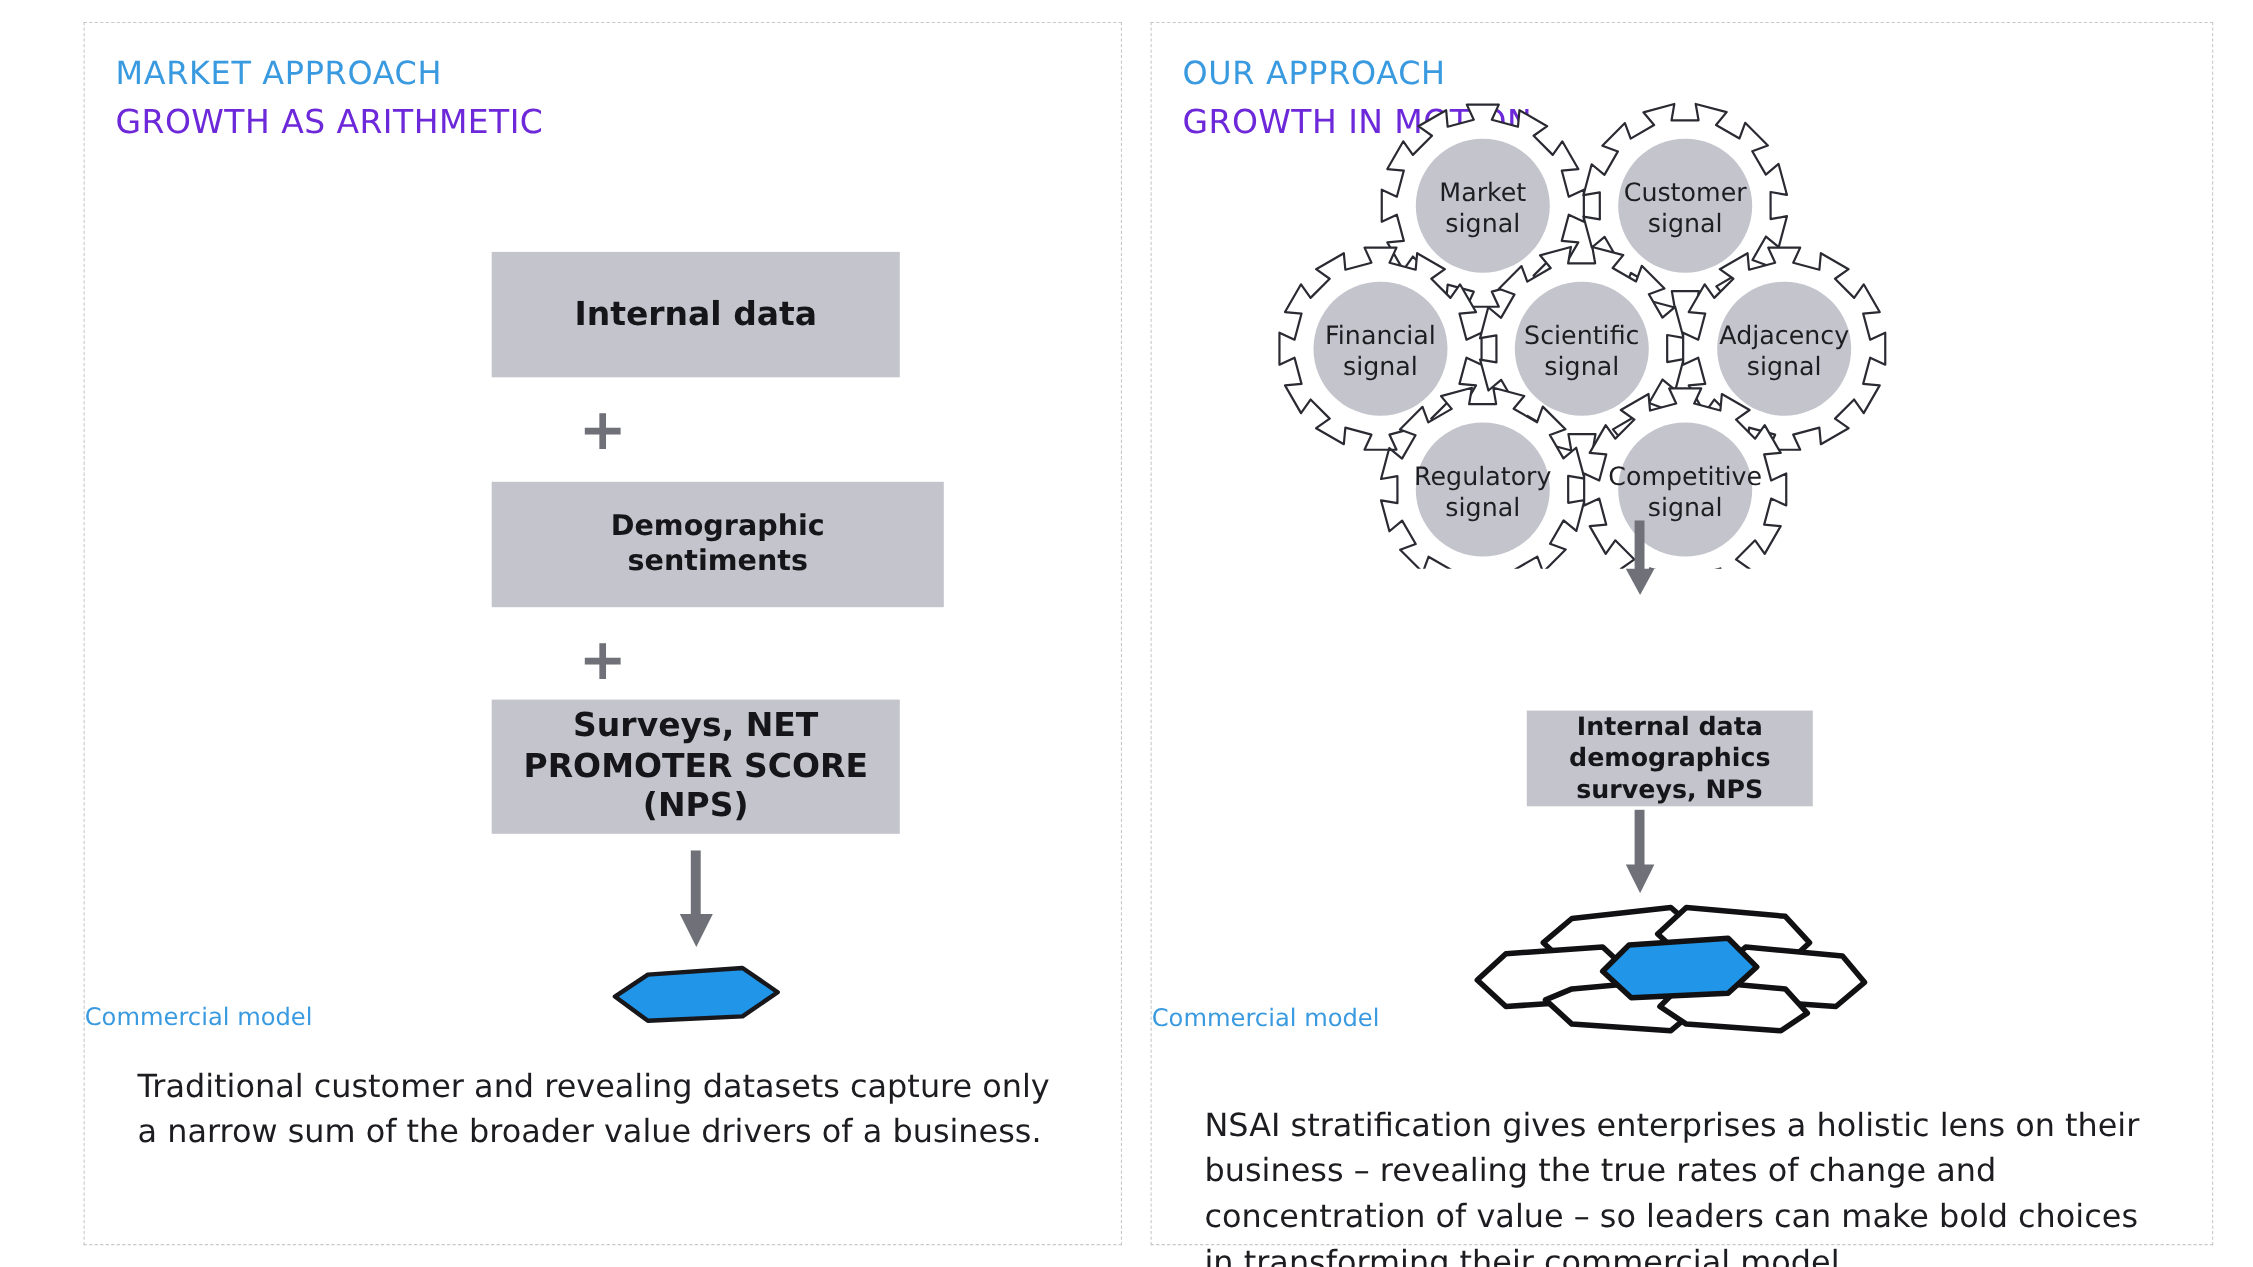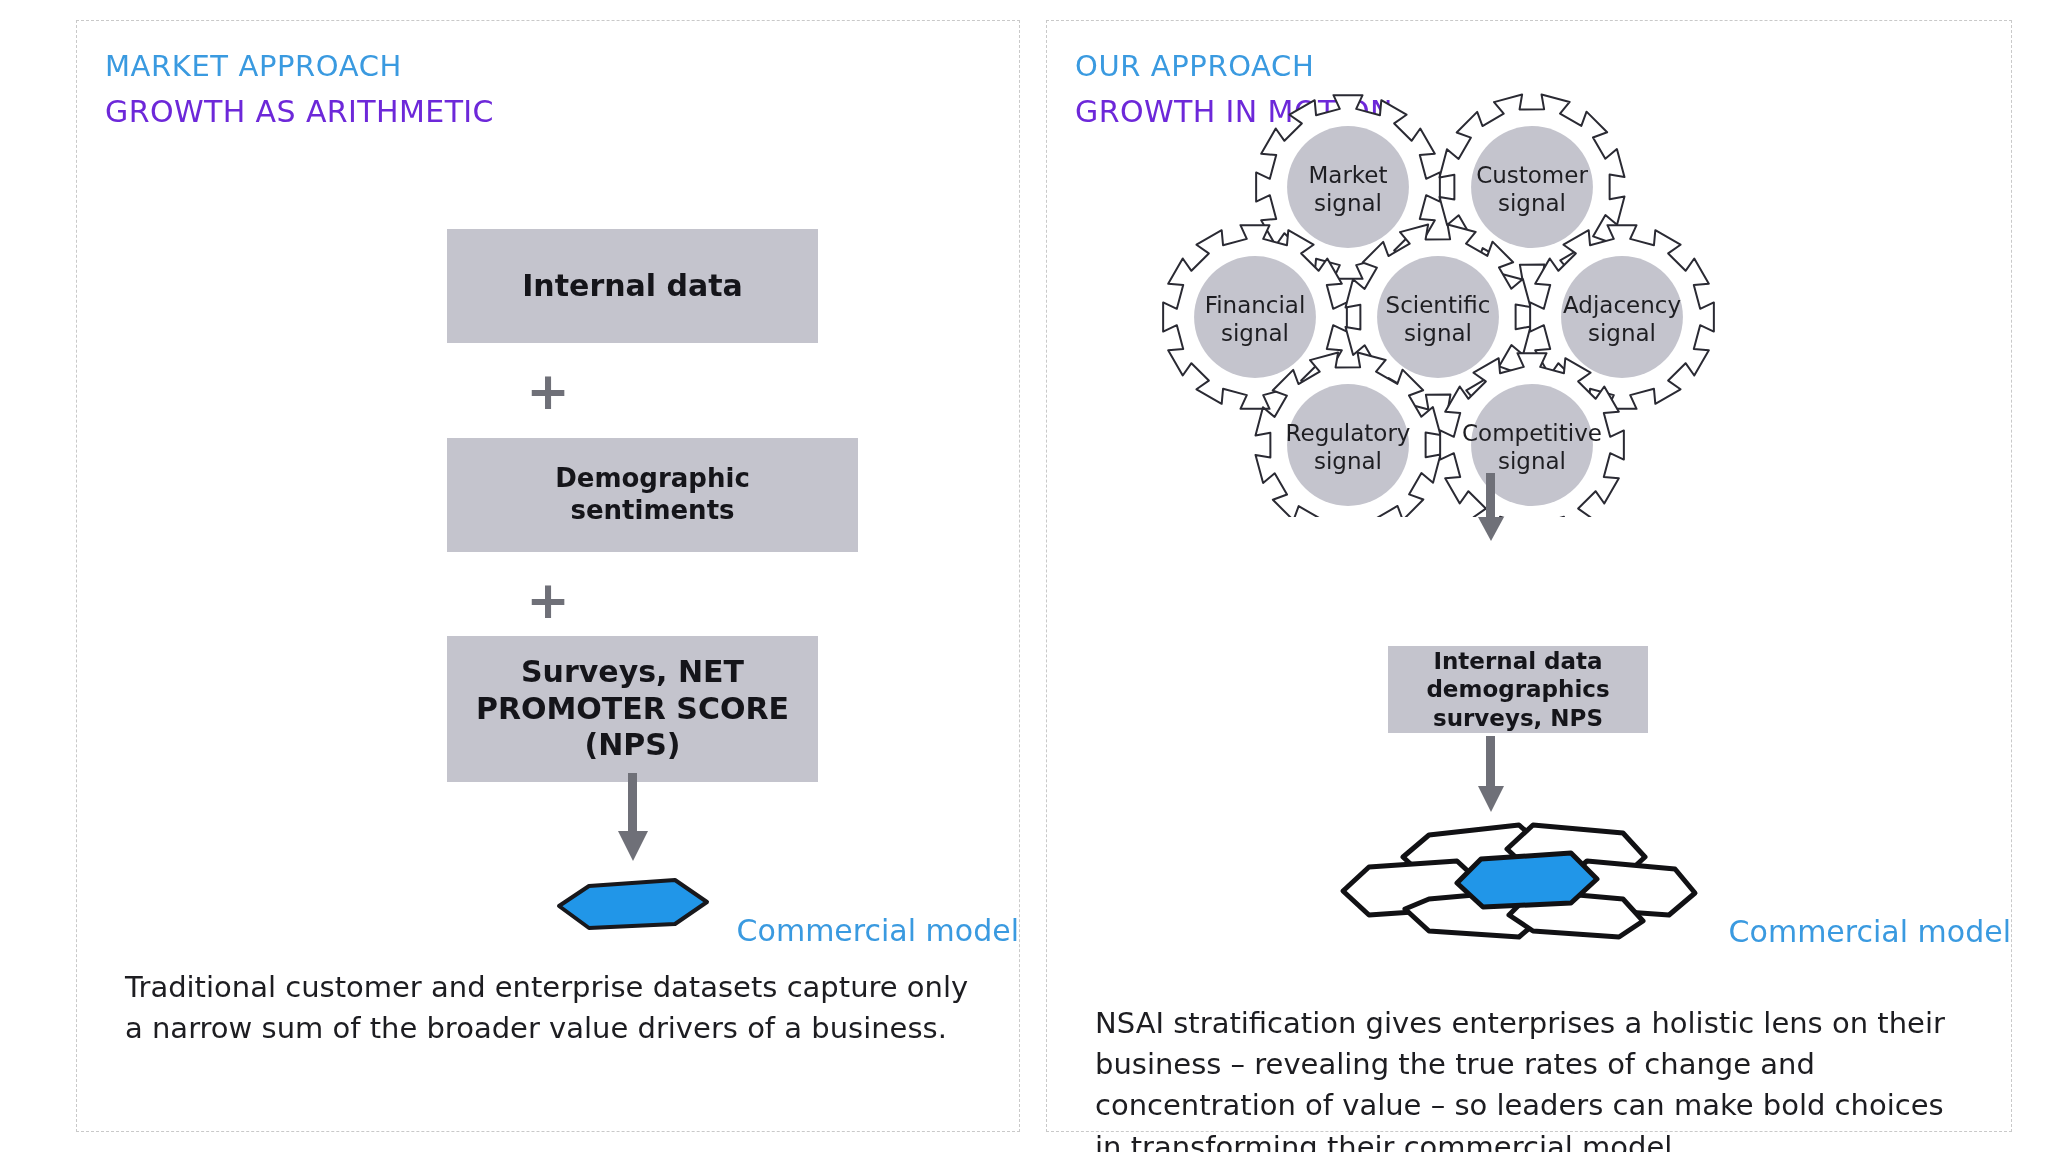--- a/index.html
+++ b/index.html
@@ -59,21 +59,21 @@
     display: flex;
     align-items: center;
     justify-content: center;
     text-align: center;
     font-weight: 700;
     line-height: 1.22;
     box-sizing: border-box;
   }
   .gbox.b1 { left: 370px; top: 208px; width: 371px; height: 114px; font-size: 30px; }
   .gbox.b2 { left: 370px; top: 417px; width: 411px; height: 114px; font-size: 26px; }
-  .gbox.b3 { left: 370px; top: 615px; width: 371px; height: 146px; font-size: 30px; }
+  .gbox.b3 { left: 370px; top: 615px; width: 371px; height: 122px; font-size: 30px; }
 
   .plus {
     position: absolute;
     color: #6f7078;
     font-size: 52px;
     font-weight: 700;
     line-height: 1;
     left: 0; width: 100%;
     text-align: center;
     user-select: none;
@@ -81,23 +81,23 @@
   .plus.p1 { top: 344px; }
   .plus.p2 { top: 553px; }
 
   .arrow-svg { position: absolute; }
 
   .hexwrap { position: absolute; }
 
   .cm-label {
     position: absolute;
     color: #3a9ae0;
-    font-size: 30px;
-    font-weight: 400;
-    text-align: right;
+    font-size: 22px;
+    font-weight: 400;
+    text-align: left;
     white-space: nowrap;
   }
 
   .caption {
     position: absolute;
     color: #1d1d21;
     font-size: 29px;
     line-height: 1.42;
     font-weight: 400;
   }
@@ -153,21 +153,21 @@
     </svg>
 
     <div class="hexwrap" style="left:478px; top:855px;">
       <svg width="156" height="56" viewBox="0 0 156 56">
         <polygon points="34,10 120,4 152,26 120,48 34,52 4,30" fill="#2196e8" stroke="#18181c" stroke-width="4" stroke-linejoin="round"></polygon>
       </svg>
     </div>
 
     <div class="cm-label" style="left:0; width:100%; top:892px;">Commercial model</div>
 
-    <div class="caption" style="left:48px; top:946px; width:856px;">Traditional customer and enterprise datasets capture only a narrow sum of the broader value drivers of a business.</div>
+    <div class="caption" style="left:48px; top:946px; width:856px;">Traditional customer and revealing datasets capture only a narrow sum of the broader value drivers of a business.</div>
   </section>
 
   <section class="panel panel-right">
 
     <div class="eyebrow" style="left:28px; top:28px;">OUR APPROACH</div>
     <div class="subhead" style="left:28px; top:73px;">GROWTH IN MOTION</div>
 
     <svg style="position:absolute; left:28px; top:66px;" width="910" height="430" viewBox="0 0 910 430">
       <defs>
         <g id="gearshape"></g>

